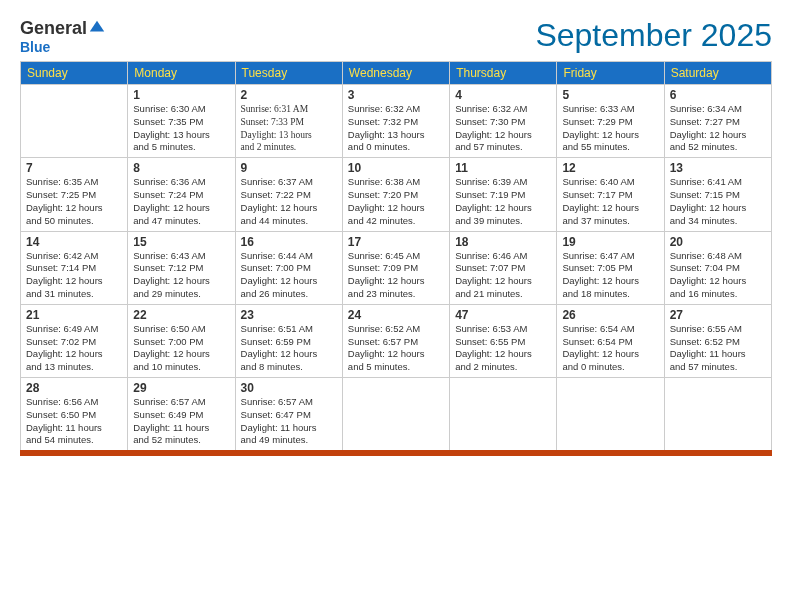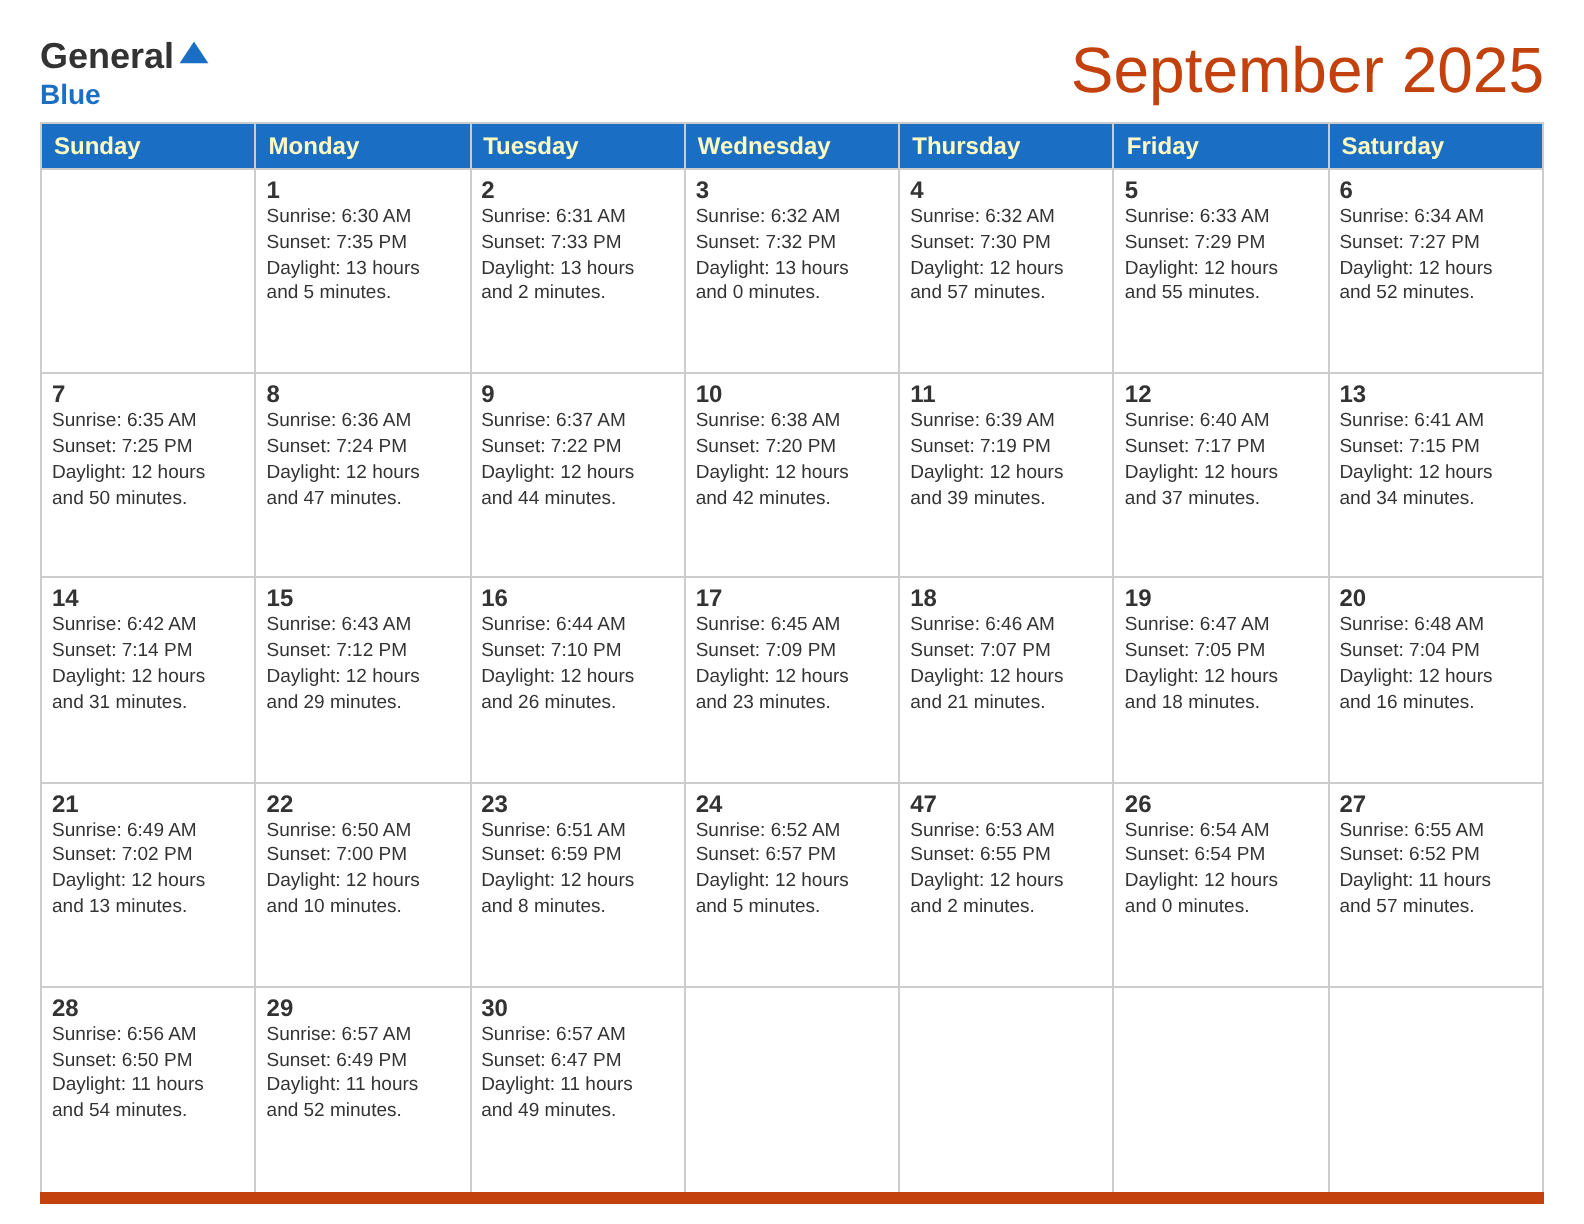--- a/index.html
+++ b/index.html
@@ -5,21 +5,21 @@
     * { margin: 0; padding: 0; box-sizing: border-box; }
     body {
       font-family: Arial, sans-serif;
       background: #fff;
       width: 792px;
       height: 612px;
       overflow: hidden;
     }
     .page {
       width: 792px;
-      height: 612px;
+      height: 456px;
       padding: 18px 20px 10px 20px;
       display: flex;
       flex-direction: column;
     }
     .header {
       display: flex;
       align-items: flex-start;
       justify-content: space-between;
       margin-bottom: 6px;
     }
@@ -47,37 +47,37 @@
       height: 18px;
       margin-left: 1px;
       margin-top: -2px;
     }
     .title-block {
       text-align: right;
     }
     .month-title {
       font-size: 32px;
       font-weight: normal;
-      color: #c2410c;
+      color: #0369a1;
       line-height: 1.1;
     }
     .location {
       font-size: 14px;
       color: #555;
     }
     .calendar {
       width: 100%;
       border-collapse: collapse;
       flex: 1;
     }
     .calendar th {
       background: #1a6fc4;
-      color: #fef9c3;
+      color: #fde047;
       font-size: 12px;
-      font-weight: bold;
+      font-weight: normal;
       padding: 4px 6px;
       text-align: left;
       border: 1px solid #ccc;
     }
     .calendar td {
       border: 1px solid #ccc;
       vertical-align: top;
       padding: 3px 5px;
       width: 107px;
       min-height: 80px;
@@ -139,21 +139,21 @@
           <td class="empty-cell"></td>
           <td>
             <span class="day-num">1</span>
             <div class="day-info" style="white-space: pre-line;">Sunrise: 6:30 AM
 Sunset: 7:35 PM
 Daylight: 13 hours
 and 5 minutes.</div>
           </td>
           <td>
             <span class="day-num">2</span>
-            <div class="day-info" style="white-space: pre-line;">Sunrise: 6:31 AM
+            <div class="day-info" style="white-space: pre-line; font-family: Liberation Serif, serif;">Sunrise: 6:31 AM
 Sunset: 7:33 PM
 Daylight: 13 hours
 and 2 minutes.</div>
           </td>
           <td>
             <span class="day-num">3</span>
             <div class="day-info" style="white-space: pre-line;">Sunrise: 6:32 AM
 Sunset: 7:32 PM
 Daylight: 13 hours
 and 0 minutes.</div>
@@ -242,21 +242,21 @@
           <td>
             <span class="day-num">15</span>
             <div class="day-info" style="white-space: pre-line;">Sunrise: 6:43 AM
 Sunset: 7:12 PM
 Daylight: 12 hours
 and 29 minutes.</div>
           </td>
           <td>
             <span class="day-num">16</span>
             <div class="day-info" style="white-space: pre-line;">Sunrise: 6:44 AM
-Sunset: 7:10 PM
+Sunset: 7:00 PM
 Daylight: 12 hours
 and 26 minutes.</div>
           </td>
           <td>
             <span class="day-num">17</span>
             <div class="day-info" style="white-space: pre-line;">Sunrise: 6:45 AM
 Sunset: 7:09 PM
 Daylight: 12 hours
 and 23 minutes.</div>
           </td>

